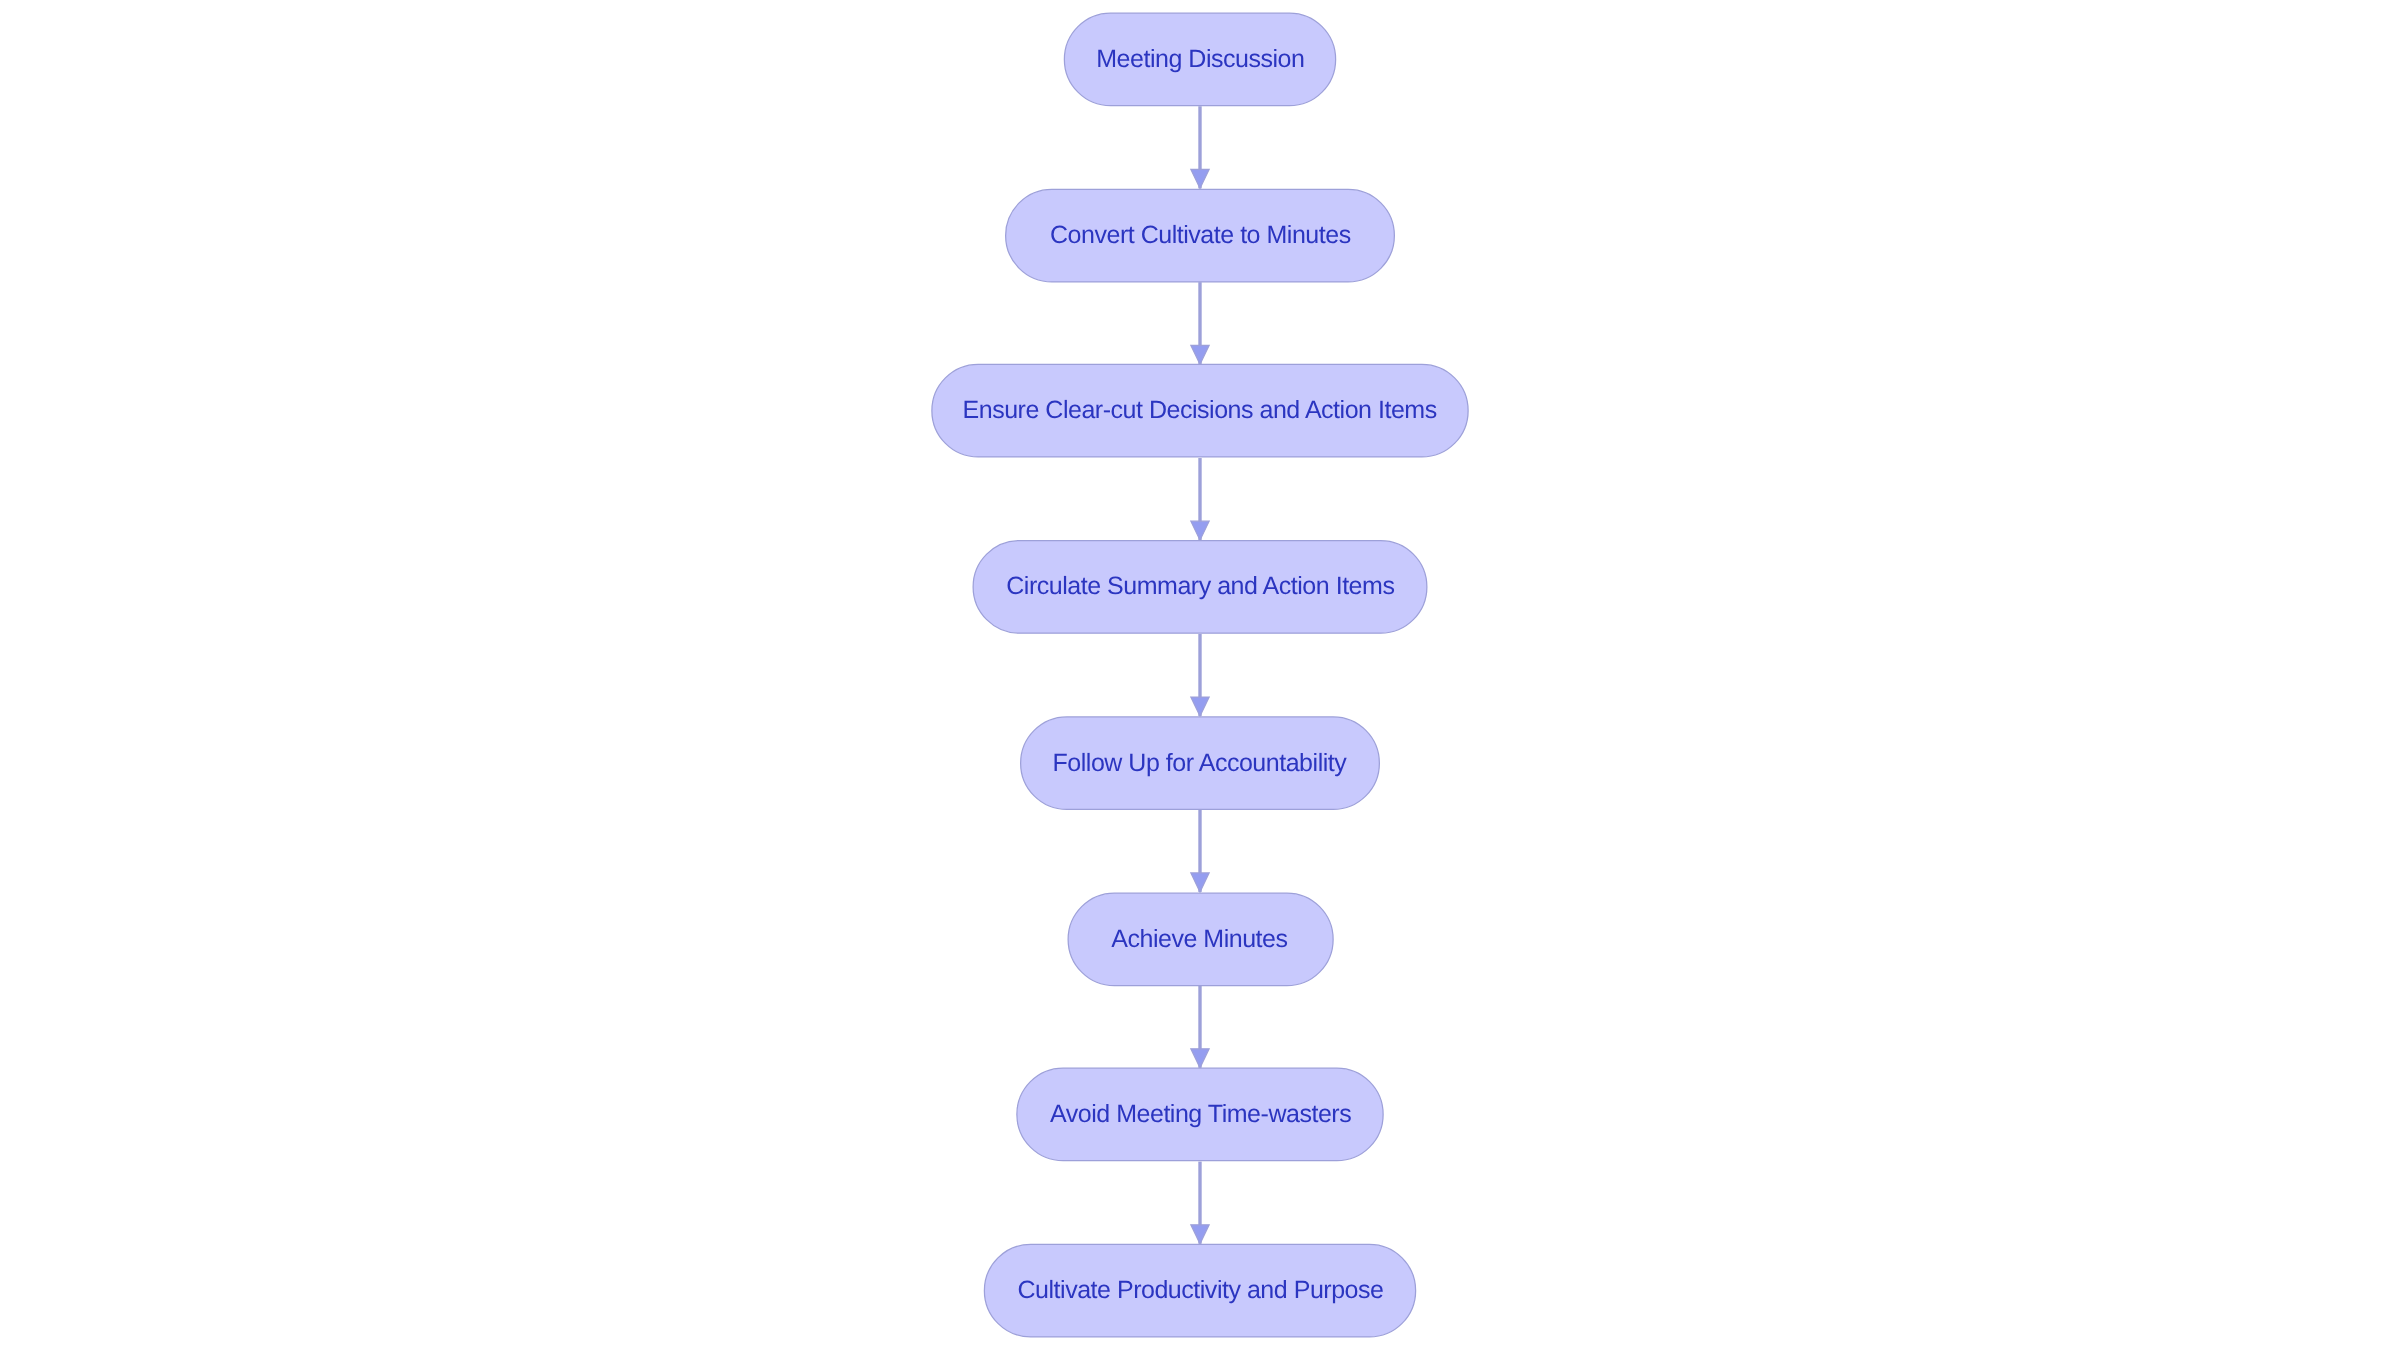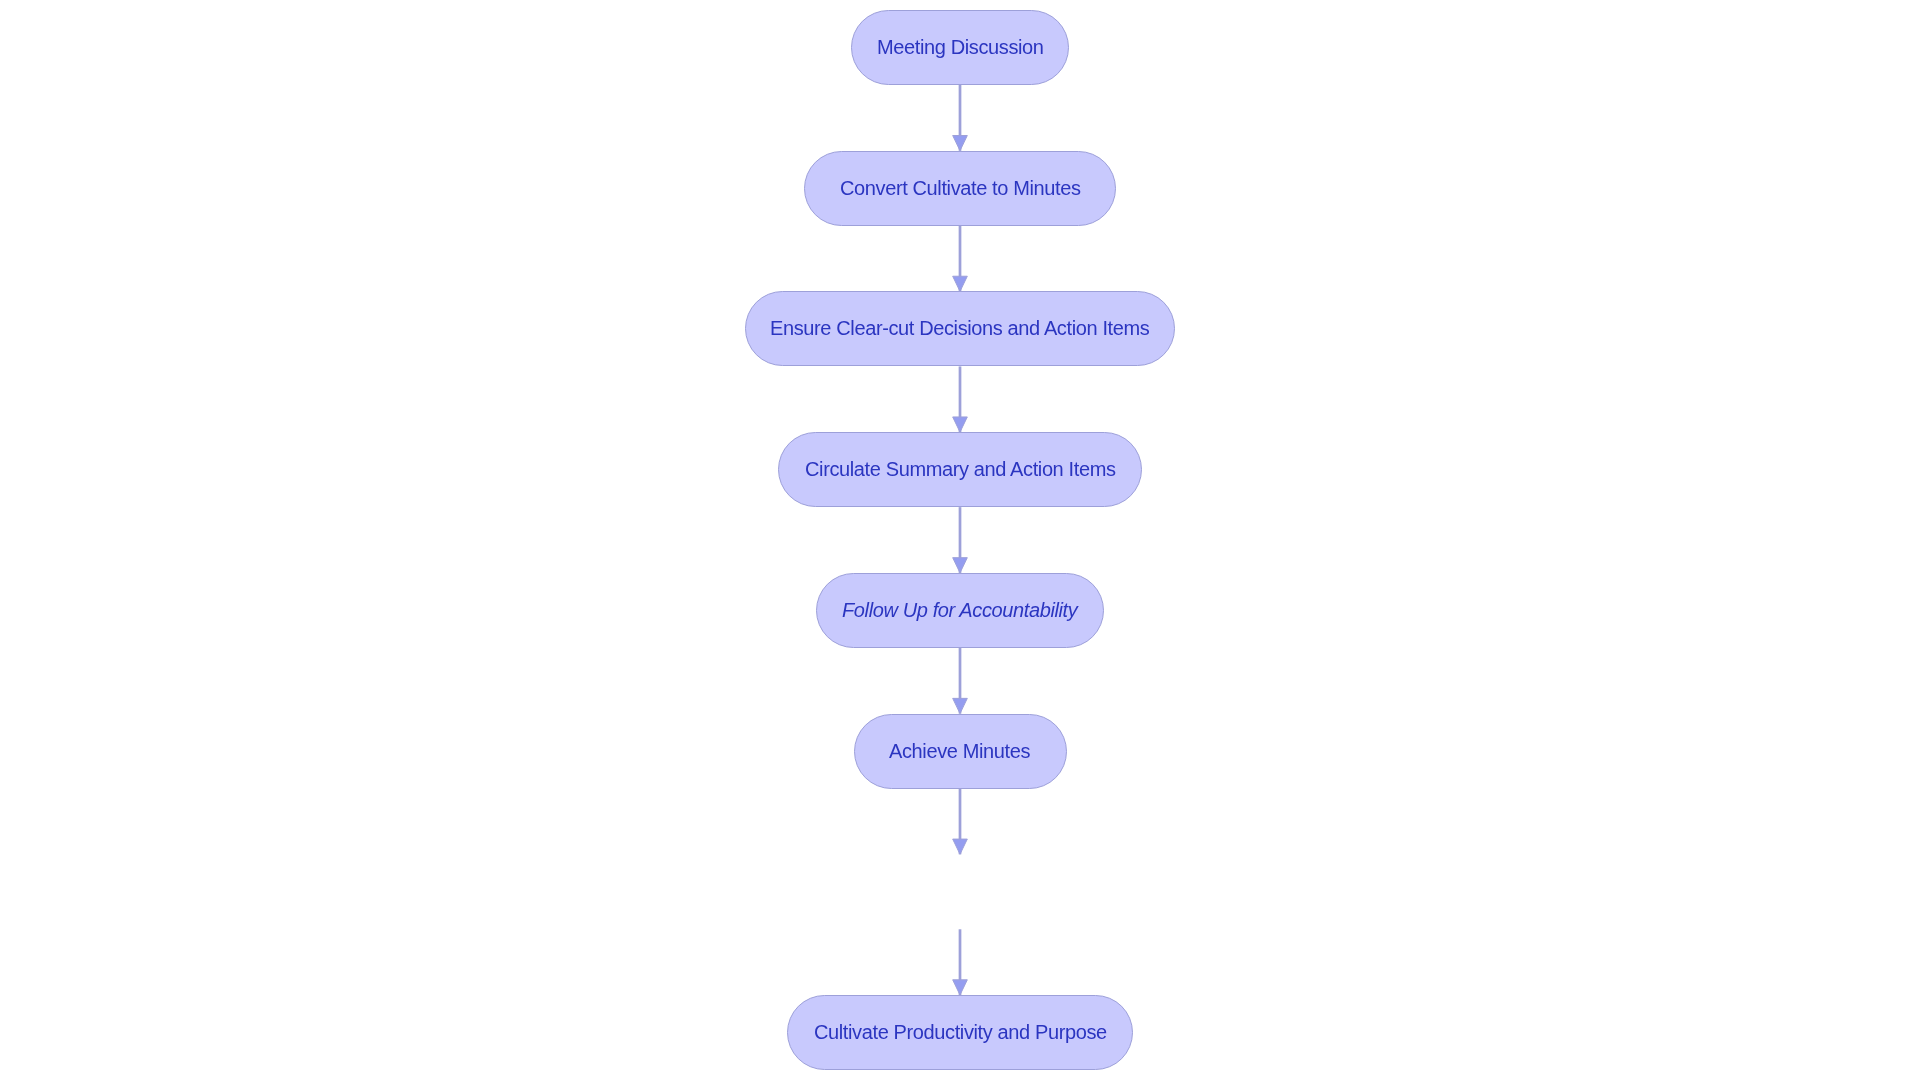--- a/index.html
+++ b/index.html
@@ -53,23 +53,26 @@
   </div>
   <div class="node" style="left: 804.4px; top: 150.71px; width: 311.2px; height: 75px; background: rgb(200, 201, 253); border-color: rgb(157, 160, 217); color: rgb(43, 53, 192);">
     <span class="node-label">Convert Cultivate to Minutes</span>
   </div>
   <div class="node" style="left: 778.4px; top: 432.14px; width: 363.2px; height: 75px; background: rgb(200, 201, 253); border-color: rgb(157, 160, 217); color: rgb(43, 53, 192);">
     <span class="node-label">Circulate Summary and Action Items</span>
   </div>
   <div class="node" style="left: 745.45px; top: 291.43px; width: 429.1px; height: 75px; background: rgb(200, 201, 253); border-color: rgb(157, 160, 217); color: rgb(43, 53, 192);">
     <span class="node-label">Ensure Clear-cut Decisions and Action Items</span>
   </div>
-  <div class="node" style="left: 816.05px; top: 572.86px; width: 287.9px; height: 75px; background: rgb(200, 201, 253); border-color: rgb(157, 160, 217); color: rgb(43, 53, 192); font-style: italic;">
+  <div class="node" style="left: 816.05px; top: 572.86px; width: 287.9px; height: 75px; background: rgb(200, 201, 253); border-color: rgb(157, 160, 217); color: rgb(43, 53, 192);">
     <span class="node-label">Follow Up for Accountability</span>
   </div>
   <div class="node" style="left: 853.5px; top: 713.57px; width: 213px; height: 75px; background: rgb(200, 201, 253); border-color: rgb(157, 160, 217); color: rgb(43, 53, 192);">
     <span class="node-label">Achieve Minutes</span>
+  </div>
+  <div class="node" style="left: 813px; top: 854.28px; width: 294px; height: 75px; background: rgb(200, 201, 253); border-color: rgb(157, 160, 217); color: rgb(43, 53, 192);">
+    <span class="node-label">Avoid Meeting Time-wasters</span>
   </div>
   <div class="node" style="left: 787.05px; top: 995px; width: 345.9px; height: 75px; background: rgb(200, 201, 253); border-color: rgb(157, 160, 217); color: rgb(43, 53, 192);">
     <span class="node-label">Cultivate Productivity and Purpose</span>
   </div>
 
 </div>
 
 </body></html>

